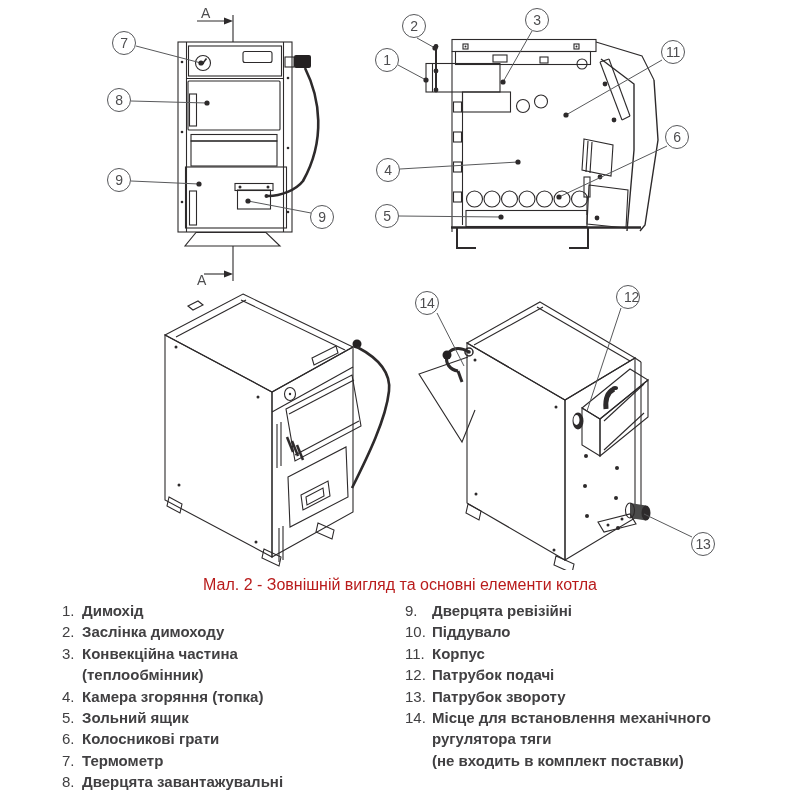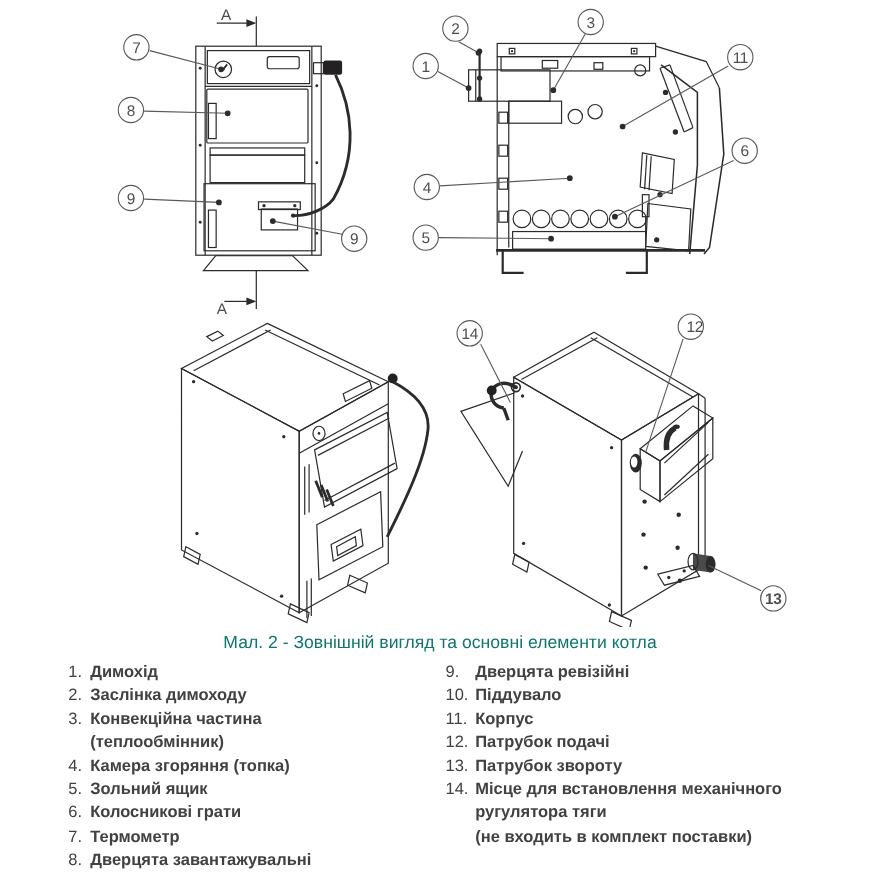--- a/index.html
+++ b/index.html
@@ -4,21 +4,21 @@
 <style>
   html,body{margin:0;padding:0;background:#ffffff;}
   #canvas{position:relative;width:800px;height:800px;background:#ffffff;overflow:hidden;
           font-family:"Liberation Sans","DejaVu Sans",sans-serif;}
   #fig{position:absolute;left:0;top:0;}
   .callout{position:absolute;width:24px;height:24px;border:1.4px solid #57585b;border-radius:50%;
            background:#ffffff;color:#4d4d4f;font-size:14px;line-height:22px;text-align:center;
            box-sizing:border-box;letter-spacing:-0.3px;}
   .sec-label{position:absolute;color:#4d4d4f;font-size:14px;font-weight:500;}
   .caption{position:absolute;top:576px;left:0;width:800px;text-align:center;
-           font-size:16px;color:#0f766e;}
+           font-size:16px;color:#b91c1c;}
   .legend-col{position:absolute;color:#414042;font-size:15px;line-height:21.4px;}
   .legend-col.left{left:62px;top:600px;}
   .legend-col.right{left:405px;top:600px;}
   .legend-row{display:flex;align-items:flex-start;}
   .legend-row .num{flex:none;width:20px;}
   .legend-col.right .legend-row .num{width:27px;}
   .legend-row .txt{white-space:pre-line;font-weight:bold;}
 </style>
 </head>
 <body>
@@ -279,21 +279,21 @@
   <div class="callout" style="left:310px;top:205px;">9</div>
   <div class="callout" style="left:375px;top:48px;">1</div>
   <div class="callout" style="left:402px;top:14px;">2</div>
   <div class="callout" style="left:525px;top:8px;">3</div>
   <div class="callout" style="left:661px;top:40px;">11</div>
   <div class="callout" style="left:665px;top:125px;">6</div>
   <div class="callout" style="left:376px;top:158px;">4</div>
   <div class="callout" style="left:375px;top:204px;">5</div>
   <div class="callout" style="left:415px;top:291px;">14</div>
   <div class="callout" style="left:616px;top:285px;text-align:right;">12</div>
-  <div class="callout" style="left:691px;top:532px;font-weight:bold;">13</div>
+  <div class="callout" style="left:691px;top:532px;">13</div>
 
   <div class="caption">Мал. 2 - Зовнішній вигляд та основні елементи котла</div>
 
   <div class="legend-col left">
     <div class="legend-row">
         <span class="num">1.</span>
         <span class="txt">Димохід</span>
       </div>
     <div class="legend-row">
         <span class="num">2.</span>

